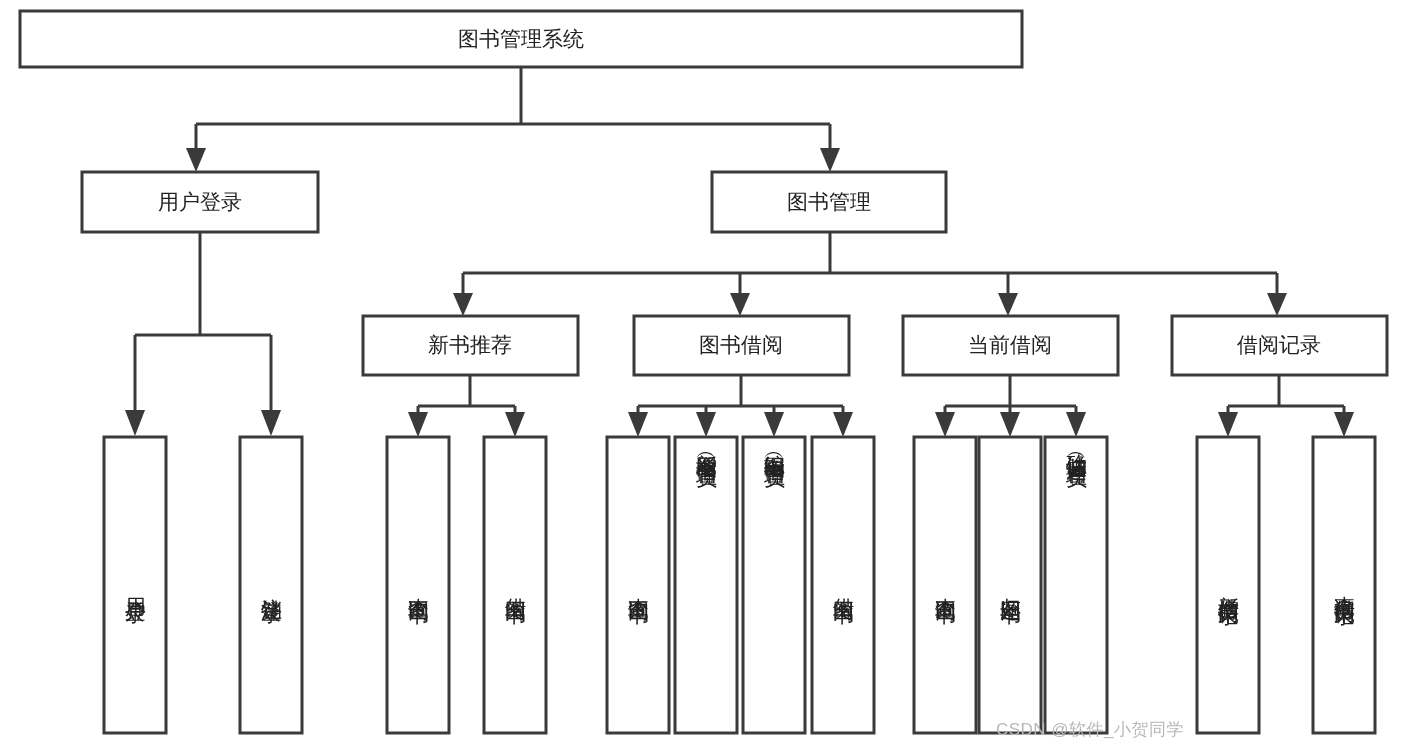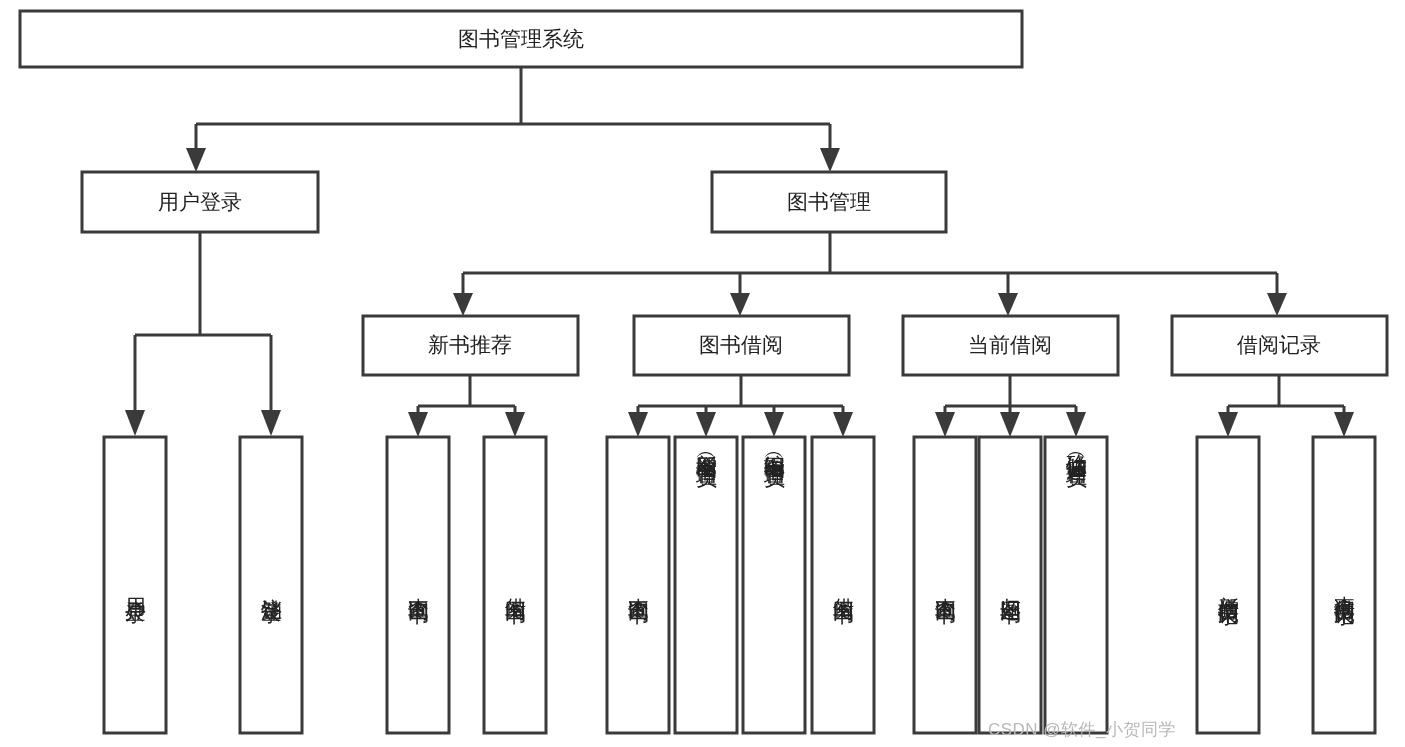--- a/index.html
+++ b/index.html
@@ -61,21 +61,21 @@
     font-family: "Liberation Sans", "DejaVu Sans", sans-serif;
     font-size: 21px;
     line-height: 1.18;
     color: #222222;
     letter-spacing: 2px;
     white-space: nowrap;
     text-align: center;
   }
   .watermark {
     position: absolute;
-    right: 16px;
+    right: 8px;
     bottom: 6px;
     font-family: "Liberation Sans", "DejaVu Sans", sans-serif;
     font-size: 17px;
     color: #b8b8b8;
     letter-spacing: 0.5px;
     user-select: none;
   }
 </style>
 </head>
 <body>

